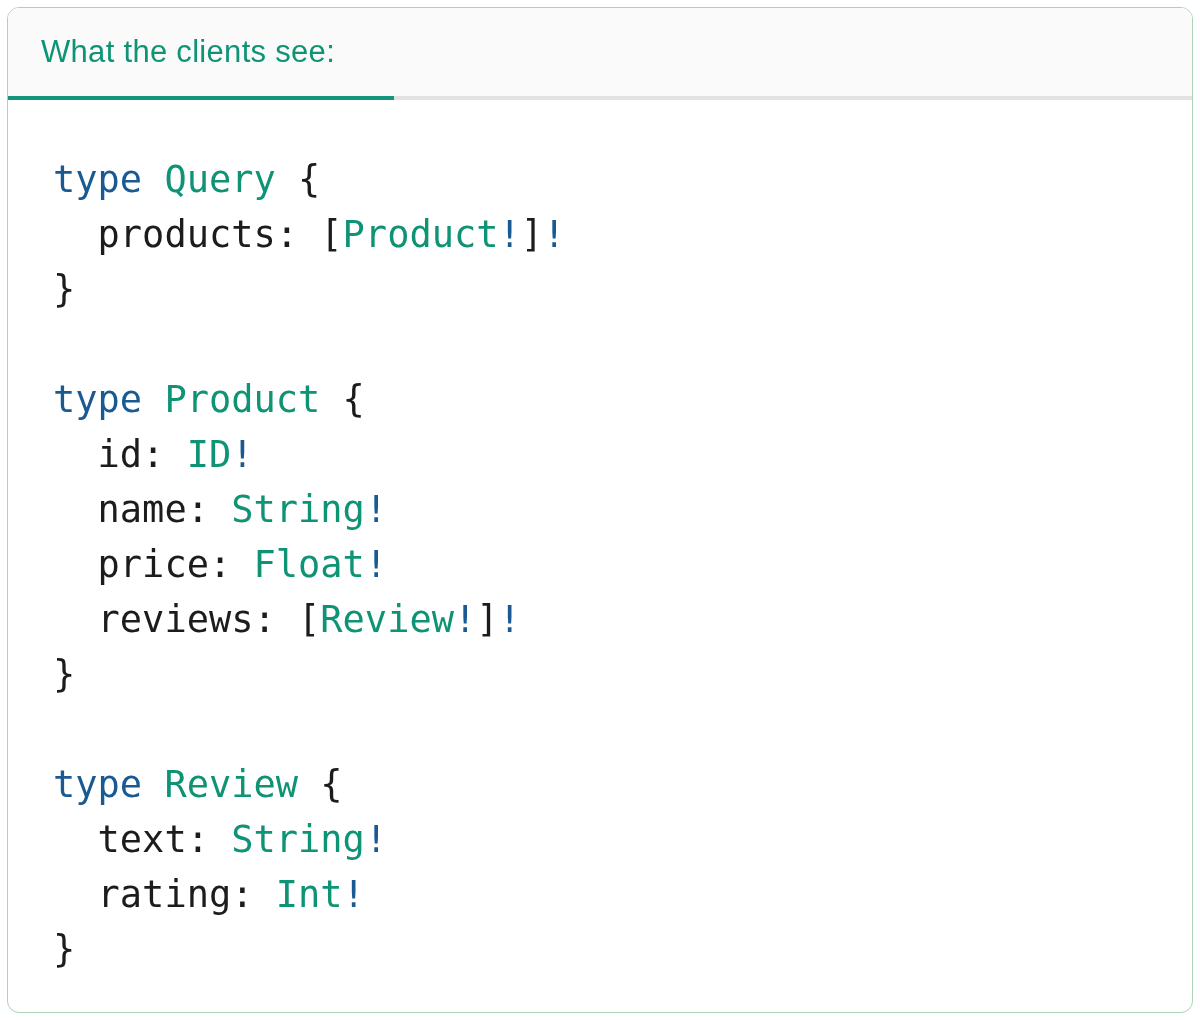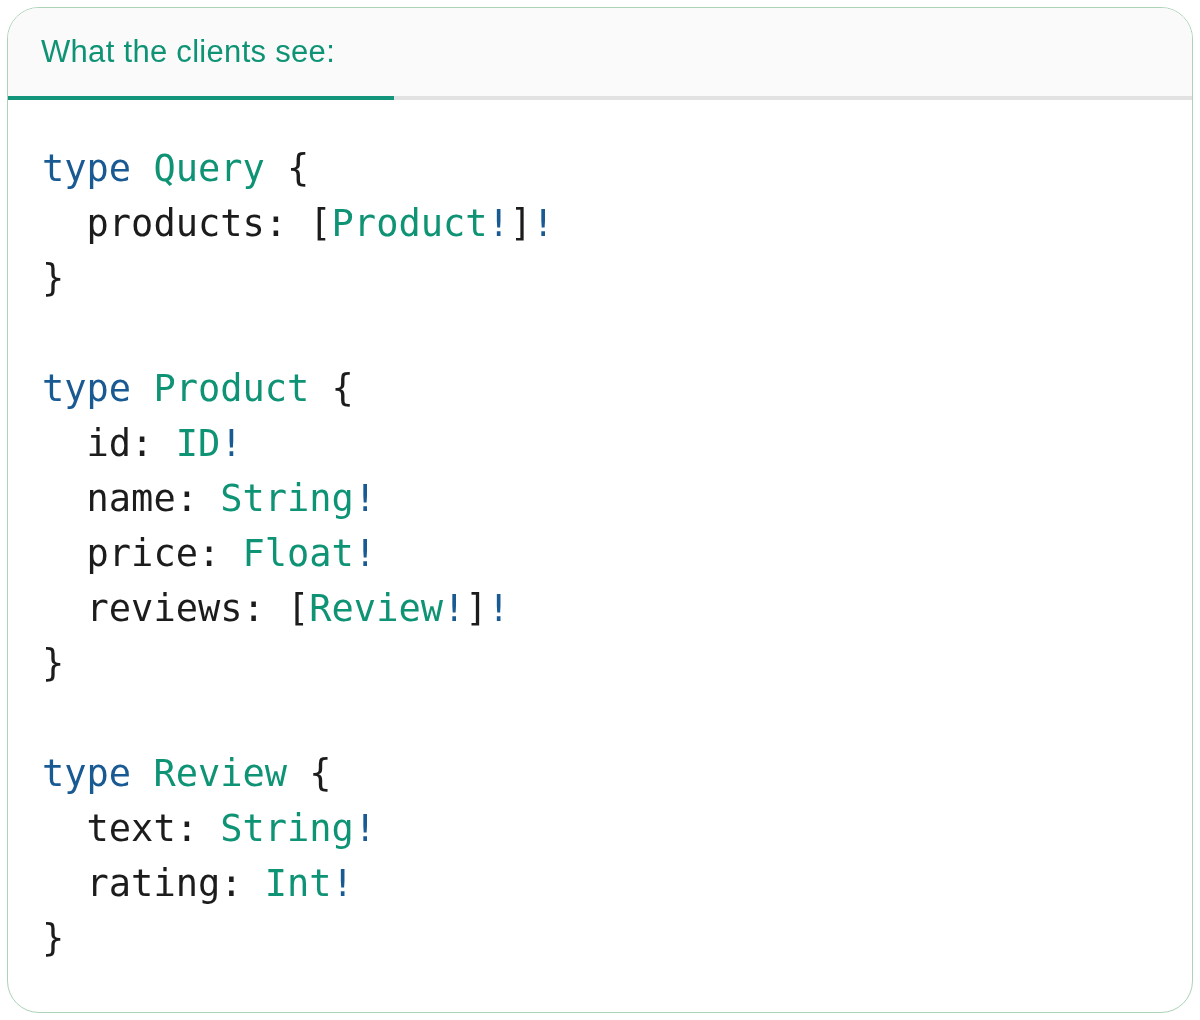--- a/index.html
+++ b/index.html
@@ -12,21 +12,21 @@
   }
   .card {
     position: absolute;
     left: 7px;
     top: 7px;
     width: 1186px;
     height: 1006px;
     box-sizing: border-box;
     background: #ffffff;
     border: 1.5px solid var(--card-border, #abd3b6);
-    border-radius: 32px;
+    border-radius: 12px;
     overflow: hidden;
   }
   .tab-bar {
     position: relative;
     height: 88px;
     background: var(--tabbar-background, #fafafa);
     border-bottom: 4px solid var(--inactive-tab-underline, #e2e2e2);
   }
   .tab {
     position: relative;
@@ -46,21 +46,21 @@
   }
   .tab-indicator {
     position: absolute;
     left: 0;
     bottom: -4px;
     width: 100%;
     height: 4px;
     background: var(--active-tab-underline, #13957b);
   }
   .code {
-    margin: 1px;
+    margin: 12px;
     padding: 40px 0 0 33px;
     font-family: "DejaVu Sans Mono", "Liberation Mono", monospace;
     font-size: 37px;
     line-height: 55px;
     color: var(--code-text, #1c1c1c);
     white-space: pre;
   }
   .code-line { min-height: 55px; }
   .tok-keyword  { color: var(--keyword-blue, #195a93); }
   .tok-typename { color: var(--accent-green, #0f9375); }

